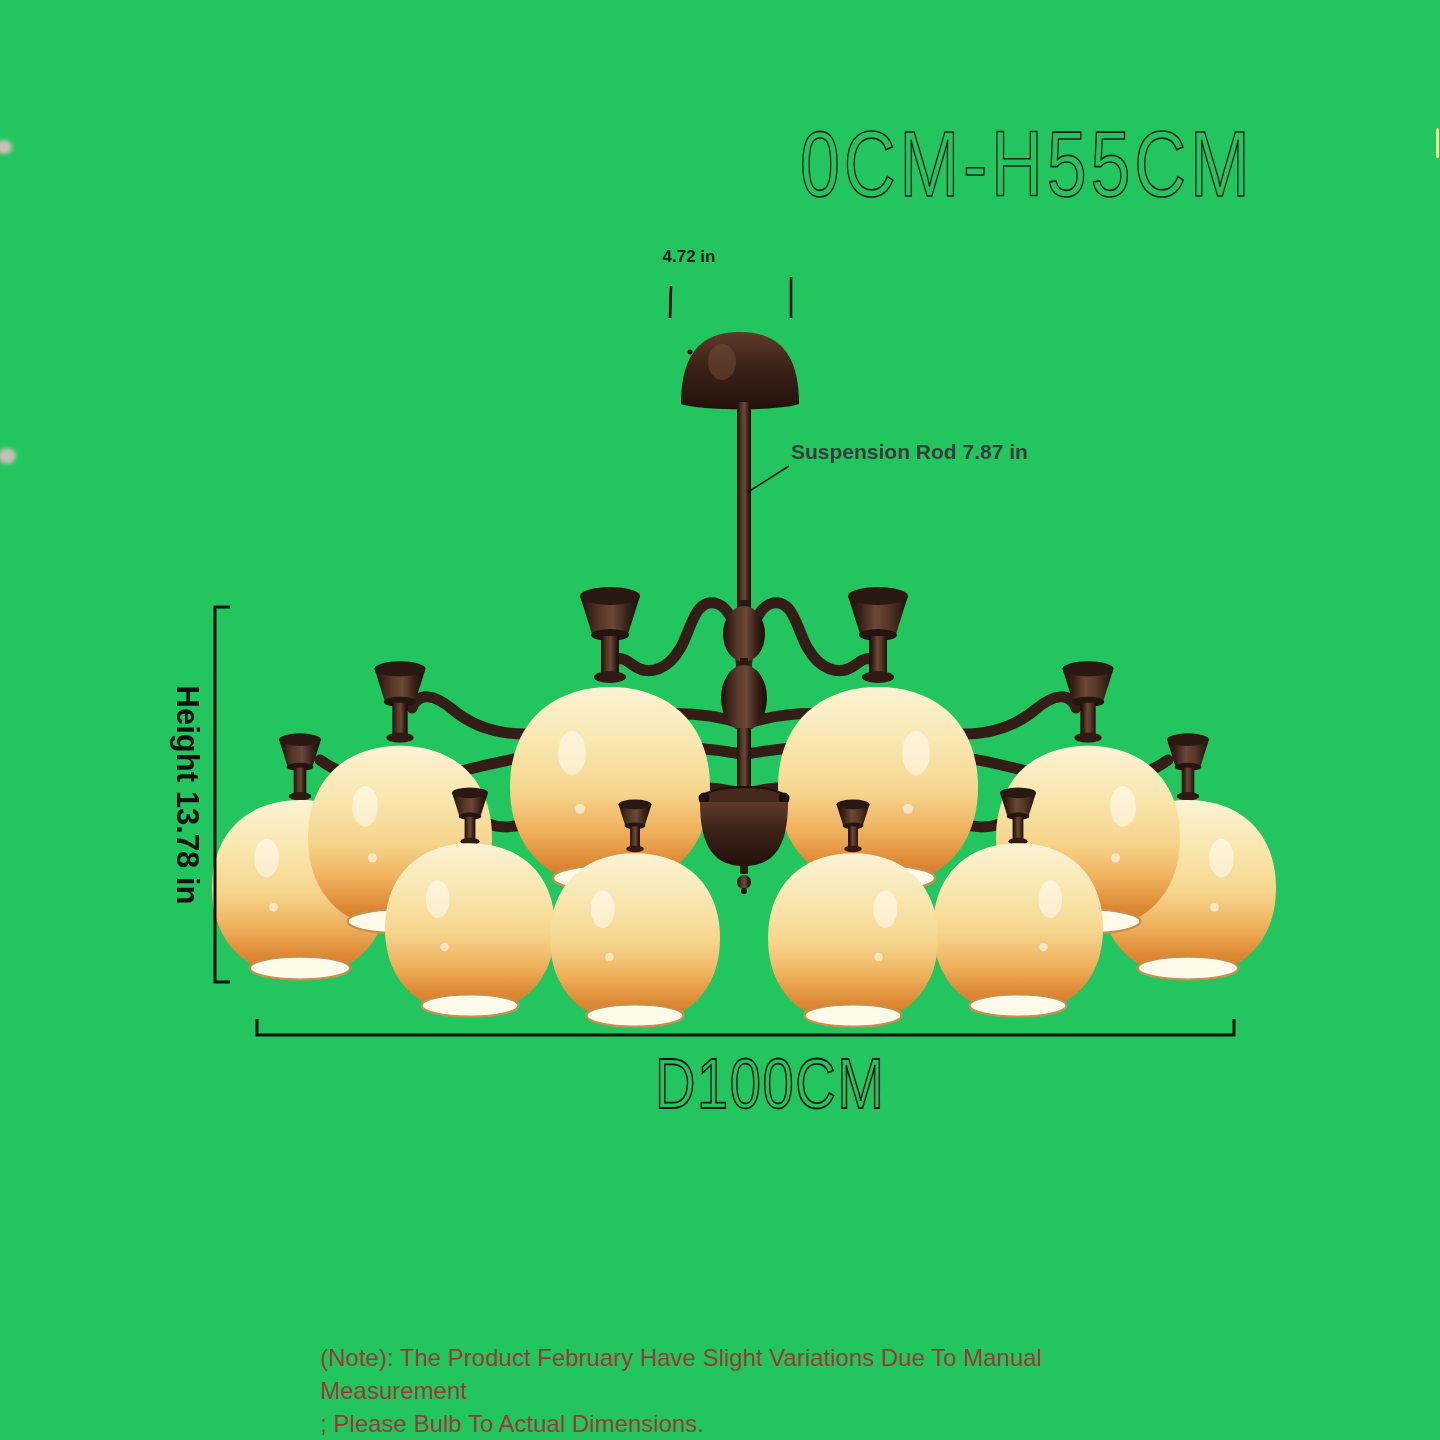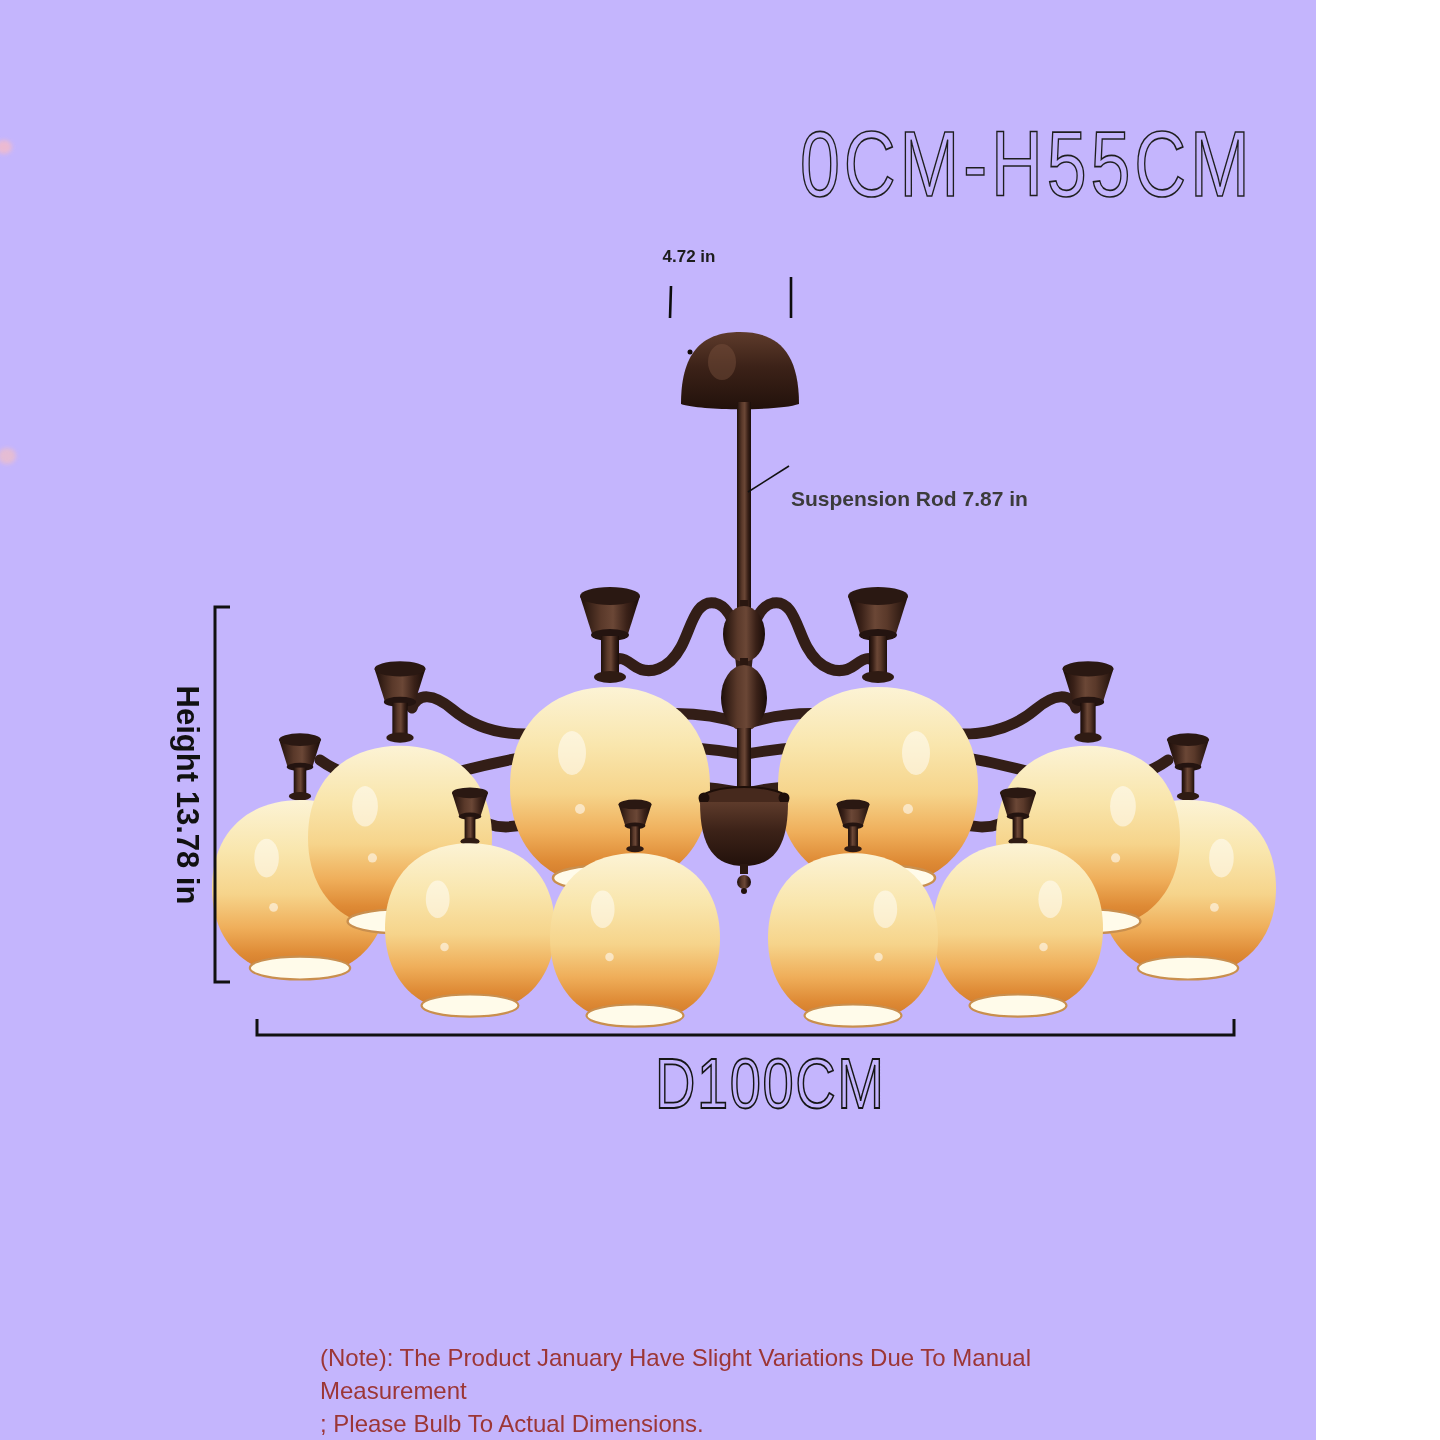--- a/index.html
+++ b/index.html
@@ -1,23 +1,23 @@
 <!DOCTYPE html>
 <html><head>
 <meta charset="utf-8">
 <style>
   html,body{margin:0;padding:0;background:#ffffff;}
-  #page{position:relative;width:1316px;height:1440px;background:#c4b5fd;overflow:hidden;
+  #page{position:relative;width:1440px;height:1440px;background:#22c55e;overflow:hidden;
         font-family:"Liberation Sans", sans-serif;}
   #lamp-svg{position:absolute;left:0;top:0;}
   .title{position:absolute;left:57px;top:66px;width:1345px;
          font-size:44px;line-height:57px;font-weight:bold;color:#161616;letter-spacing:-0.5px;z-index:5;}
   .dim-label{position:absolute;font-weight:bold;color:#1d1d1d;white-space:nowrap;z-index:4;}
   #top-width-label{left:689px;top:247px;transform:translateX(-50%);font-size:17px;}
-  #rod-label{left:791px;top:440px;font-size:21px;color:#3b3b3b;margin-top:47px;}
+  #rod-label{left:791px;top:440px;font-size:21px;color:#3b3b3b;}
   #height-label{left:187px;top:795px;transform:translate(-50%,-50%) rotate(90deg);font-size:31px;color:#111;}
   .note{position:absolute;left:320px;top:1341px;width:840px;font-size:24px;line-height:33px;
         color:#9c3636;z-index:4;}
   .artifact{position:absolute;border-radius:50%;filter:blur(2px);z-index:2;}
   #artifact-pink-1{left:-4px;top:140px;width:16px;height:14px;background:#f3bccb;opacity:.85;}
   #artifact-pink-2{left:-2px;top:448px;width:18px;height:16px;background:#eebfca;opacity:.8;}
   #artifact-yellow-1{left:1436px;top:128px;width:3px;height:30px;background:#e9f08d;border-radius:2px;filter:none;}
 </style>
 </head>
 <body>
@@ -145,20 +145,20 @@
 
     <text transform="translate(655,1108) scale(0.8,1)" font-family="Liberation Sans, sans-serif" font-size="70" letter-spacing="2" fill="none" stroke="#161616" stroke-width="1.8">D100CM</text>
   </svg>
 
 
   <div class="dim-label" id="top-width-label">4.72 in</div>
   <div class="dim-label" id="rod-label">Suspension Rod 7.87 in</div>
   <div class="dim-label" id="height-label">Height 13.78 in</div>
 
   <div class="note">
-    <div>(Note): The Product January Have Slight Variations Due To Manual Measurement</div>
+    <div>(Note): The Product February Have Slight Variations Due To Manual Measurement</div>
     <div>; Please Bulb To Actual Dimensions.</div>
   </div>
 
   <div class="artifact" id="artifact-pink-1"></div>
   <div class="artifact" id="artifact-pink-2"></div>
   <div class="artifact" id="artifact-yellow-1"></div>
 </div>
 
 </body></html>

